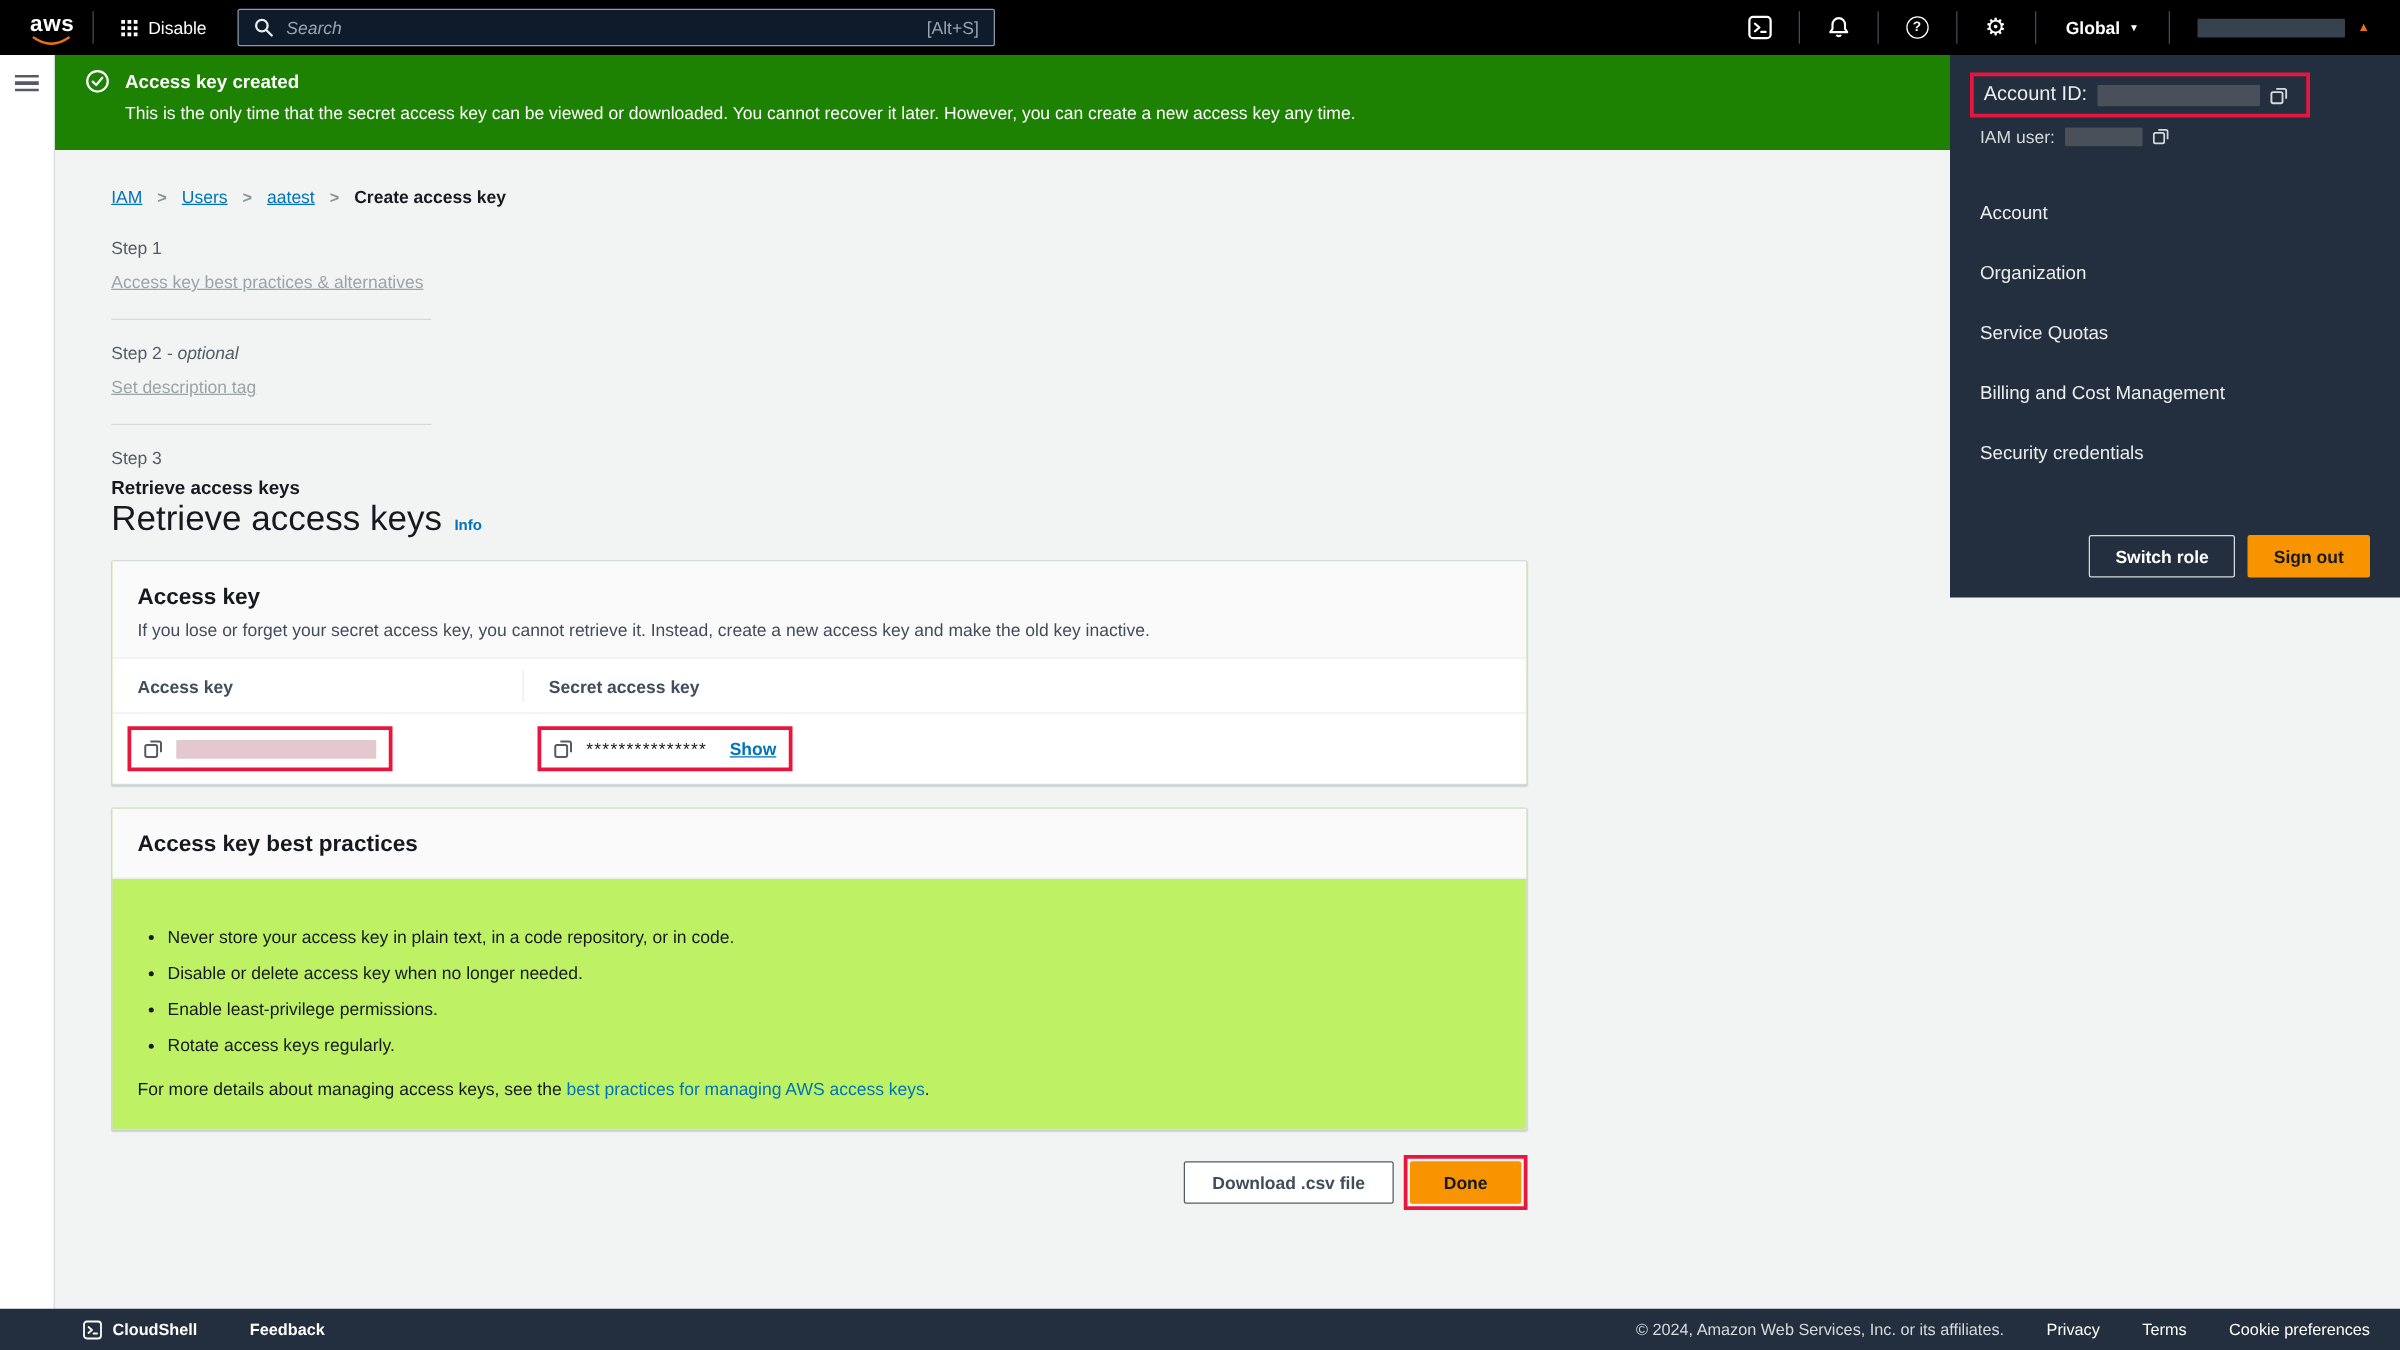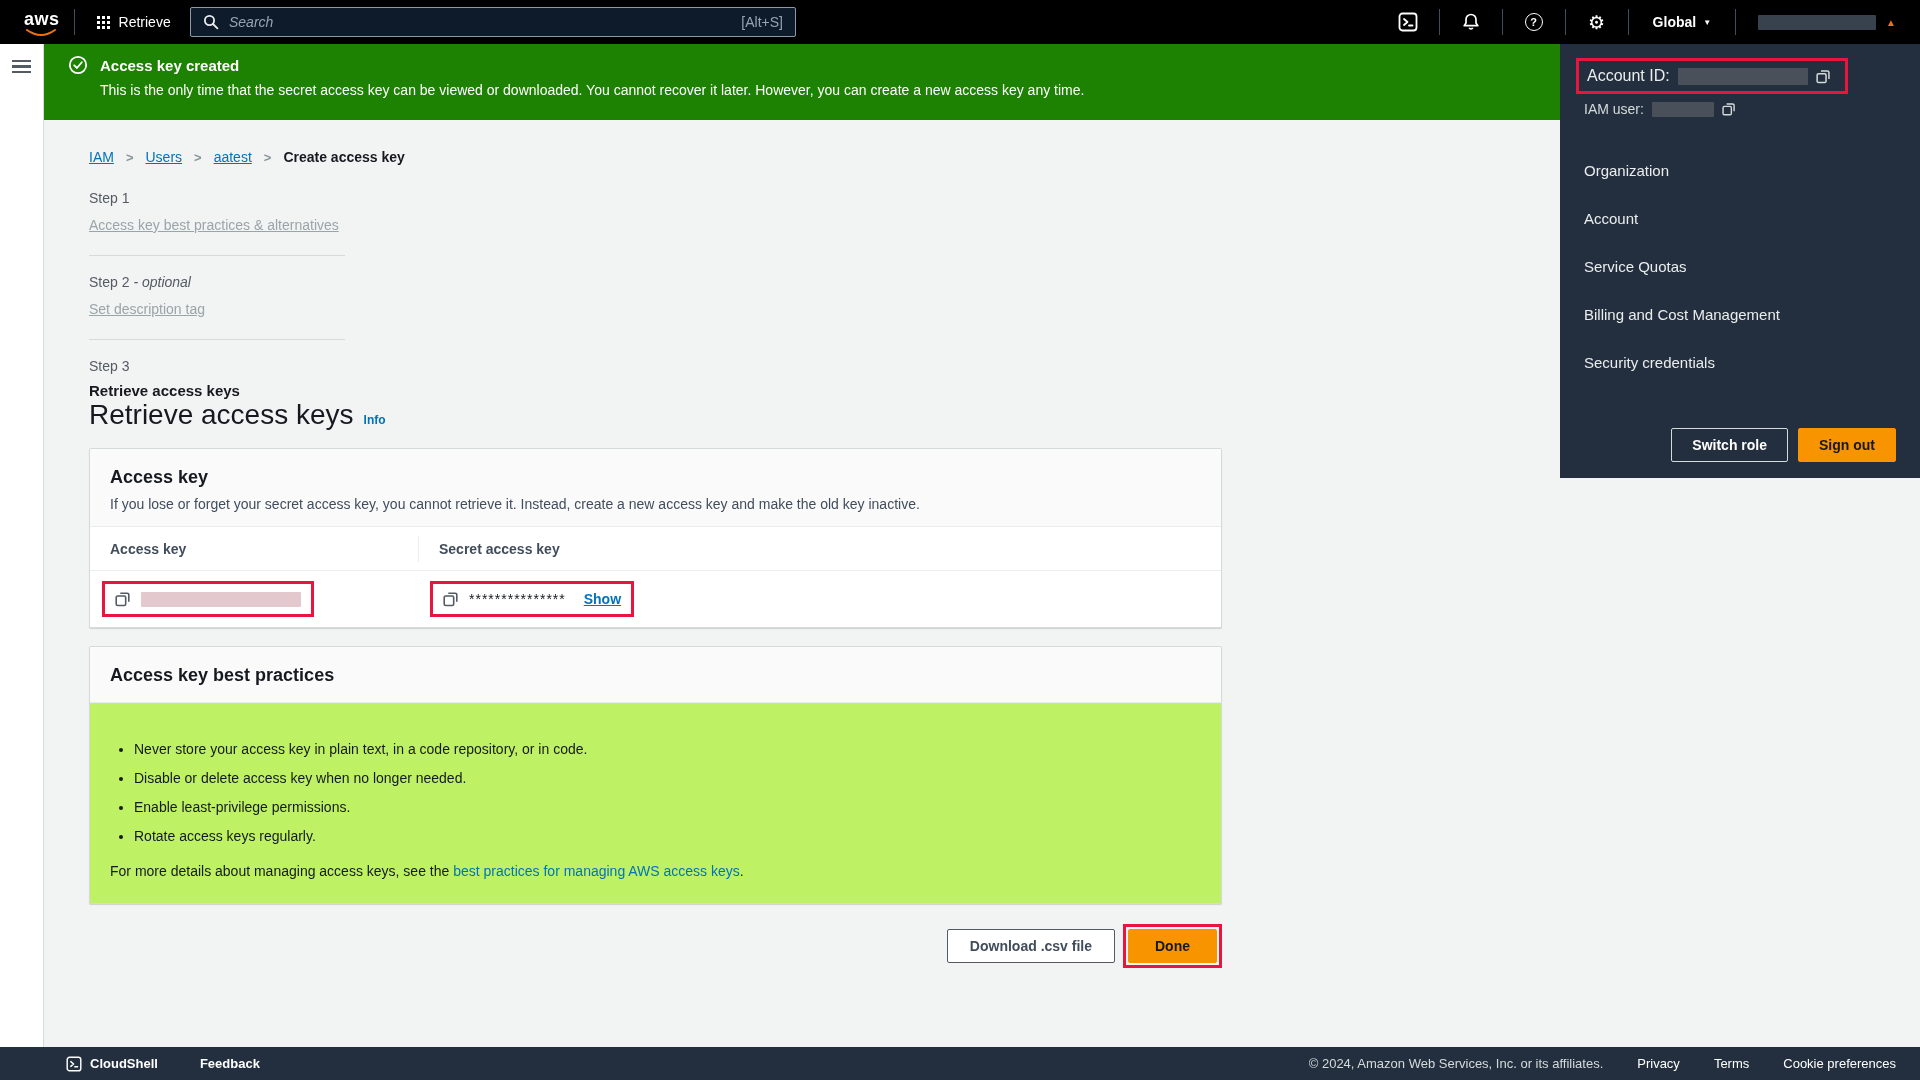--- a/index.html
+++ b/index.html
@@ -134,21 +134,21 @@
         <i style="left:0;top:0"></i>
           <i style="left:5px;top:0"></i>
           <i style="left:10px;top:0"></i>
         <i style="left:0;top:5px"></i>
           <i style="left:5px;top:5px"></i>
           <i style="left:10px;top:5px"></i>
         <i style="left:0;top:10px"></i>
           <i style="left:5px;top:10px"></i>
           <i style="left:10px;top:10px"></i>
       </span>
-      <span>Retrieve</span>
+      <span>Disable</span>
     </div>
     <div class="search-box">
       <svg width="16" height="16" viewBox="0 0 16 16">
         <circle cx="6.5" cy="6.5" r="4.6" fill="none" stroke="#eaeded" stroke-width="1.8"></circle>
         <line x1="10" y1="10" x2="14.4" y2="14.4" stroke="#eaeded" stroke-width="1.8" stroke-linecap="round"></line>
       </svg>
       <span class="search-ph">Search</span>
       <span class="search-shortcut">[Alt+S]</span>
     </div>
 
@@ -215,22 +215,22 @@
   </div>
   <div class="acct-row iam-row">
     <span>IAM user:</span>
     <span class="masked" style="width:62px;height:15px;background:#49505a;"></span>
     <svg class="copy-svg" width="14" height="14" viewBox="0 0 16 16">
       <rect x="1.2" y="5" width="9.5" height="9.5" rx="1.5" fill="#232f3e" stroke="#d5dbdb" stroke-width="1.6"></rect>
       <path d="M5.3 2.2 h7 a1.5 1.5 0 0 1 1.5 1.5 v7" fill="none" stroke="#d5dbdb" stroke-width="1.6"></path>
     </svg>
   </div>
   <div class="panel-menu">
+    <div class="panel-item">Account</div>
     <div class="panel-item">Organization</div>
-    <div class="panel-item">Account</div>
     <div class="panel-item">Service Quotas</div>
     <div class="panel-item">Billing and Cost Management</div>
     <div class="panel-item">Security credentials</div>
   </div>
   <div class="panel-buttons">
     <span class="btn btn-ghost-dark">Switch role</span>
     <span class="btn btn-orange">Sign out</span>
   </div>
 </div>
 

